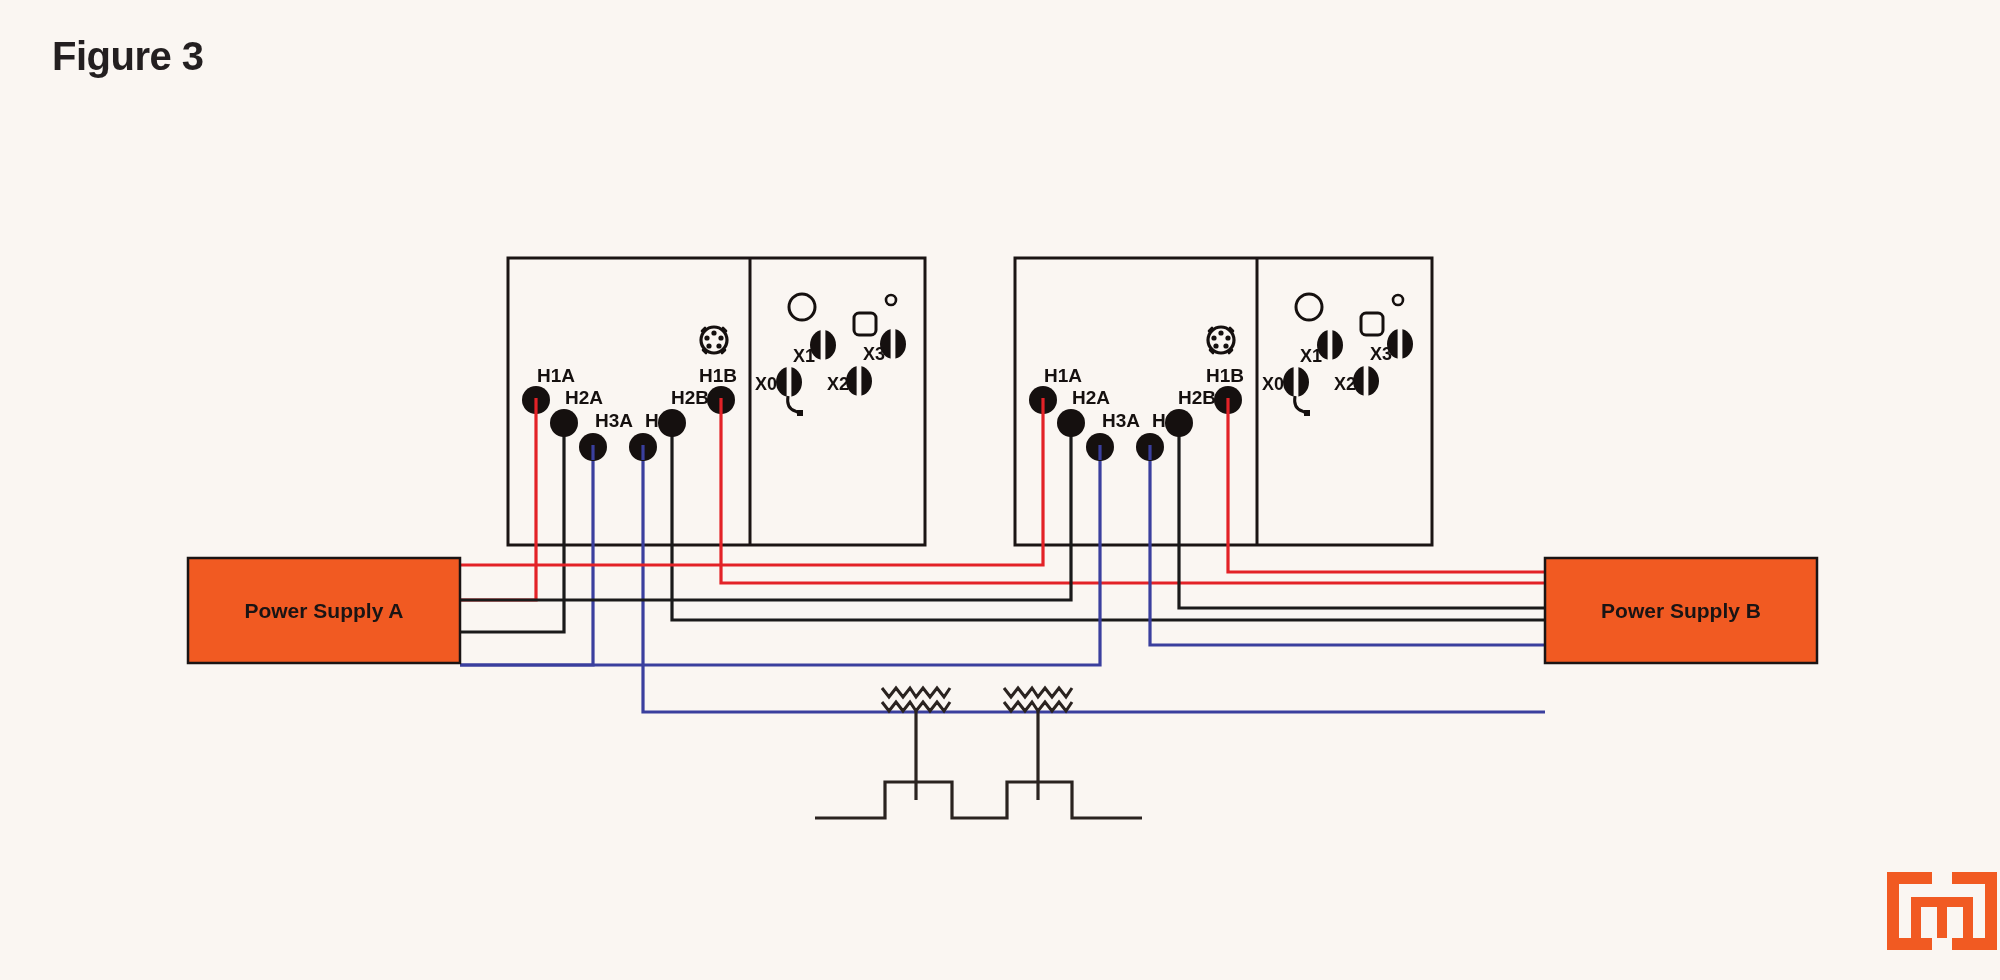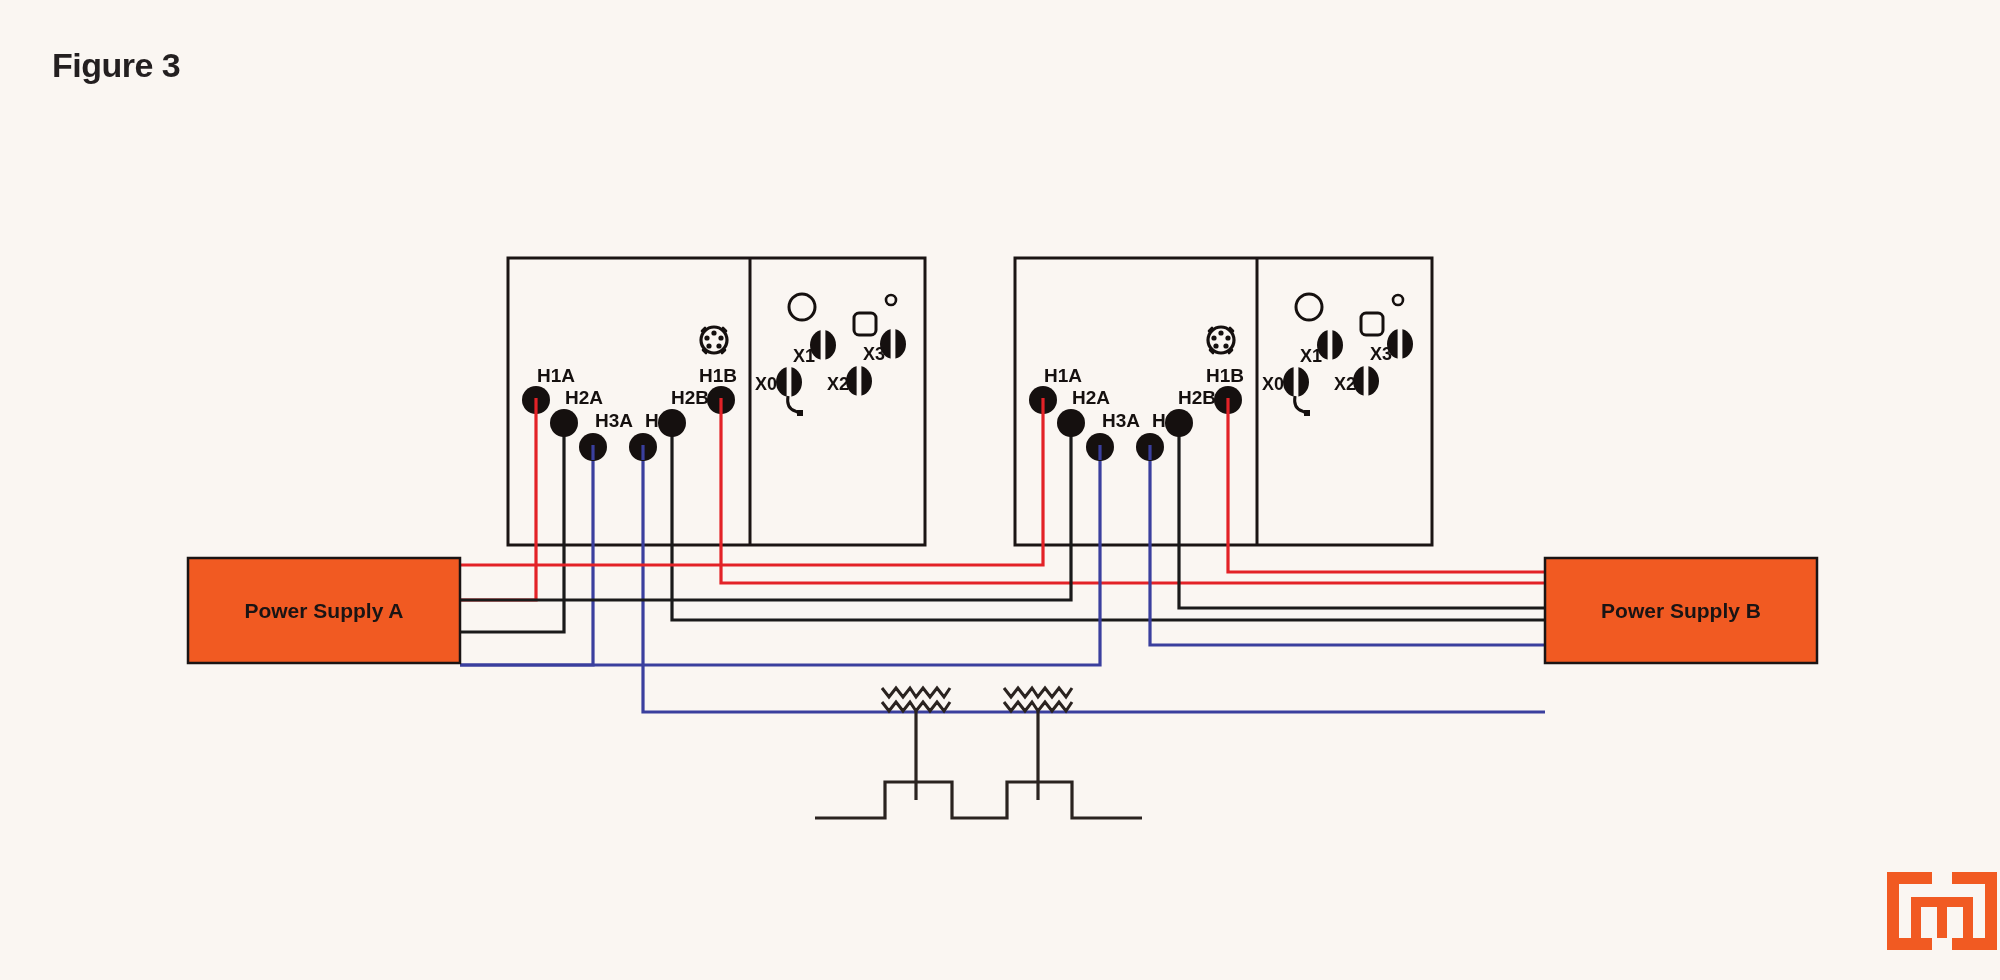--- a/index.html
+++ b/index.html
@@ -13,26 +13,25 @@
     height: 980px;
     position: relative;
     overflow: hidden;
     font-family: "Liberation Sans", sans-serif;
     -webkit-font-smoothing: antialiased;
   }
   #figure-title {
     position: absolute;
     left: 52px;
     top: 36px;
-    font-size: 34px;
+    font-size: 40px;
     font-weight: bold;
     color: #231f20;
     letter-spacing: -0.5px;
     line-height: 1;
-    margin-top: 12px;
   }
   #diagram-canvas {
     position: absolute;
     left: 0;
     top: 0;
     width: 2000px;
     height: 980px;
   }
   .ps-label {
     font-size: 21px;

